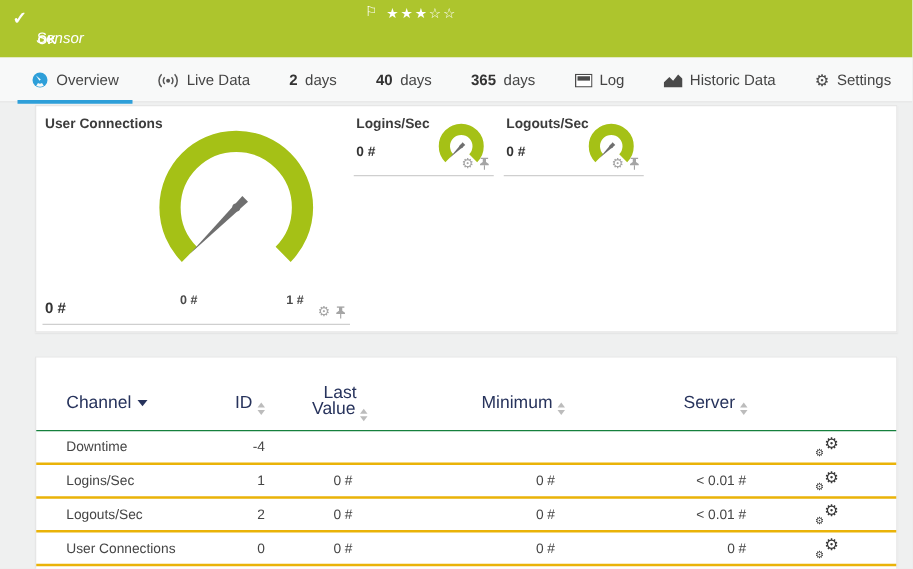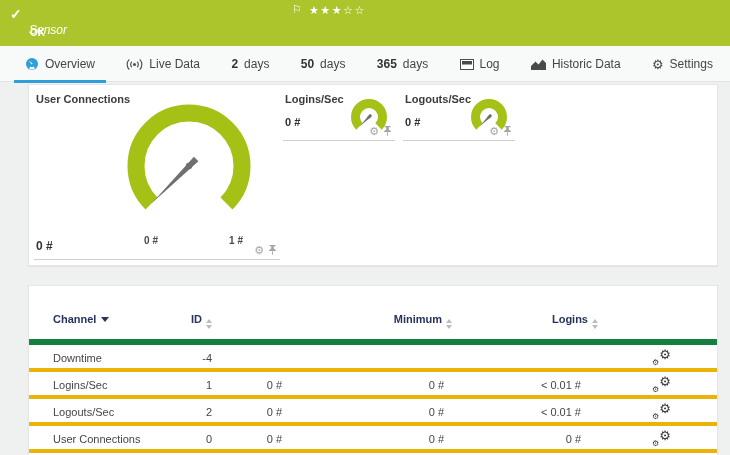--- a/index.html
+++ b/index.html
@@ -38,38 +38,38 @@
   .gvalue-big { position:absolute; left:2px; bottom:6px; font-size:12px; font-weight:bold; color:#333; }
   .gvalue-sm  { position:absolute; left:2px; top:27px; font-size:11px; font-weight:bold; color:#333; }
   .gauge-big  { position:absolute; left:90px; top:12px; }
   .gauge-sm   { position:absolute; left:64px; top:6px; }
   .scale-lbl { position:absolute; width:40px; text-align:center; top:146px; font-size:10px; font-weight:bold; color:#4a4a4a; }
   .scale-min { left:97px; } .scale-max { left:182px; }
   .cell-tools { position:absolute; right:3px; bottom:3px; display:flex; align-items:flex-end; gap:4px; color:#a5a5a5; }
   .cell-tools .gear-glyph { font-size:11px; color:#a5a5a5; }
 
   
-  .thead { position:absolute; left:0; top:0; right:0; height:59px; border-bottom:6px solid #15803d; font-size:11px; font-weight:bold; color:#27335c; }
+  .thead { position:absolute; left:0; top:0; right:0; height:59px; border-bottom:1px solid #15803d; font-size:14px; font-weight:normal; color:#27335c; }
   .th { position:absolute; top:27px; white-space:nowrap; cursor:pointer; }
   .th-channel { left:24px; }
   .th-id      { right:505px; }
   .th-last    { right:415px; width:60px; top:21px; text-align:center; line-height:13px; }
   .th-min     { right:265px; }
   .th-max     { right:119px; }
   .caret { display:inline-block; margin-left:5px; width:0; height:0; border-left:4px solid transparent; border-right:4px solid transparent; border-top:5px solid #27335c; vertical-align:1px; }
   .arr { display:inline-flex; flex-direction:column; margin-left:4px; vertical-align:0; }
   .arr i { display:block; width:0; height:0; border-left:3.5px solid transparent; border-right:3.5px solid transparent; }
   .arr .up { border-bottom:4px solid #bcbcbc; margin-bottom:2px; }
   .arr .dn { border-top:4px solid #bcbcbc; }
 
   .tbody { position:absolute; left:0; top:59px; right:0; }
-  .trow { position:relative; height:27px; border-bottom:4px solid #eab308; font-size:11px; color:#454545; }
+  .trow { position:relative; height:27px; border-bottom:2px solid #eab308; font-size:11px; color:#454545; }
   .td { position:absolute; top:0; line-height:27px; white-space:nowrap; }
   .td-channel { left:24px; }
-  .td-id   { right:505px; } .td-last { right:435px; } .td-min { right:273px; } .td-max { right:136px; }
+  .td-id   { right:505px; } .td-last { right:435px; } .td-min { right:273px; } .td-max { right:120px; }
   .td-tools { position:absolute; right:46px; top:4px; width:20px; height:18px; cursor:pointer; }
   .gears-big { position:absolute; right:0; top:-1px; font-size:13px; color:#3a3a3a; line-height:1; }
   .gears-sm  { position:absolute; left:1px; bottom:0; font-size:8px; color:#3a3a3a; line-height:1; }
 </style>
 </head>
 <body>
 
 <div class="screen">
 
   <div class="hd">
@@ -100,21 +100,21 @@
               <path d="M11.2 3.8 A3.8 3.8 0 0 1 11.2 9.2 M13.7 1.4 A7.2 7.2 0 0 1 13.7 11.6" stroke="#555" stroke-width="1.2" fill="none"></path>
             </svg>
           </span>
           <span>Live Data</span>
         </div>
         <div class="tab">
           <b>2</b>
           <span>days</span>
         </div>
         <div class="tab">
-          <b>50</b>
+          <b>40</b>
           <span>days</span>
         </div>
         <div class="tab">
           <b>365</b>
           <span>days</span>
         </div>
         <div class="tab">
           <span class="ticon">
             <svg width="14" height="11" viewBox="0 0 14 11">
               <rect x="0.5" y="0.5" width="13" height="10" fill="#fff" stroke="#4a4a4a"></rect>
@@ -200,28 +200,35 @@
     <div class="thead">
       <span class="th th-channel">
         <span>Channel</span><span class="caret"></span>
       </span>
       <span class="th th-id">
         <span>ID</span><span class="arr">
             <i class="up"></i>
             <i class="dn"></i>
           </span>
       </span>
+      <span class="th th-last">
+        <span>Last</span><br>
+        <span>Value</span><span class="arr">
+            <i class="up"></i>
+            <i class="dn"></i>
+          </span>
+      </span>
       <span class="th th-min">
         <span>Minimum</span><span class="arr">
             <i class="up"></i>
             <i class="dn"></i>
           </span>
       </span>
       <span class="th th-max">
-        <span>Logins</span><span class="arr">
+        <span>Server</span><span class="arr">
             <i class="up"></i>
             <i class="dn"></i>
           </span>
       </span>
     </div>
     <div class="tbody">
         <div class="trow">
           <span class="td td-channel">Downtime</span>
           <span class="td td-id">-4</span>
           <span class="td td-last"></span>

